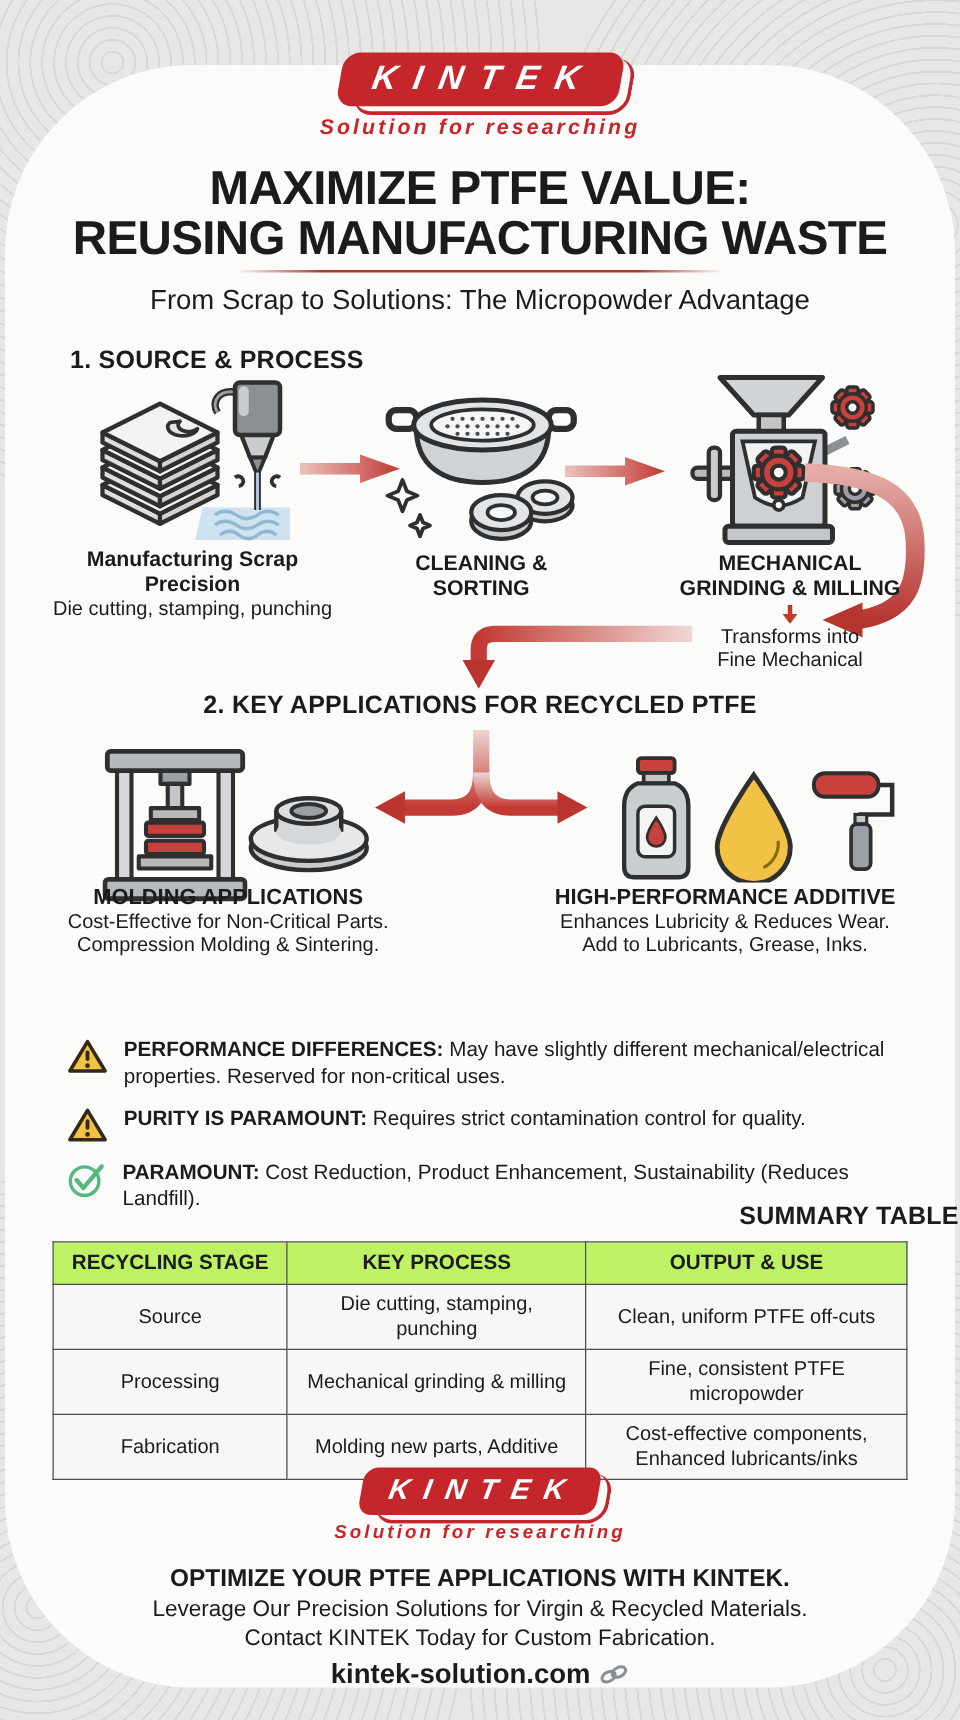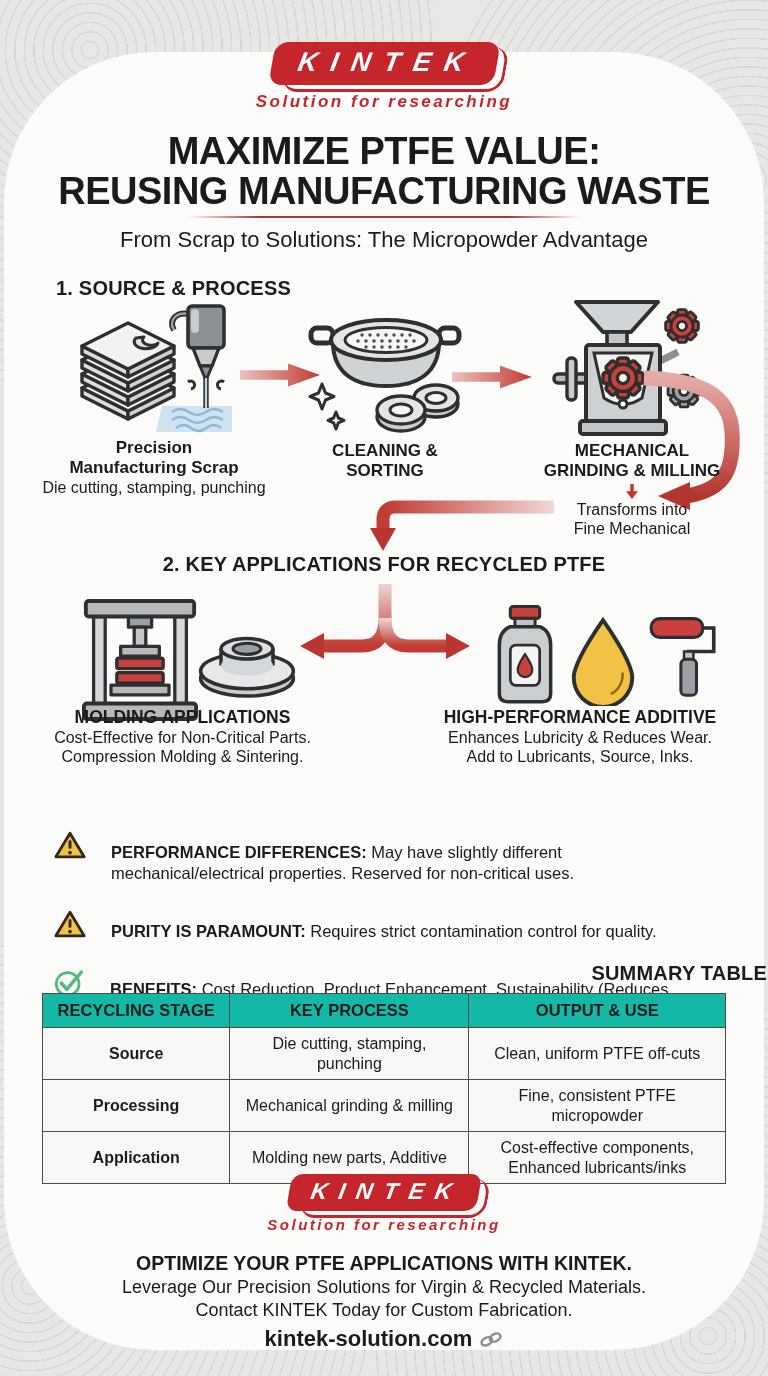--- a/index.html
+++ b/index.html
@@ -30,27 +30,27 @@
   .sub{font-size:16px;line-height:1.2;font-weight:normal;}
   .note{font-size:16px;line-height:1.18;}
   
   .arrow-r{width:80px;height:26px;background:linear-gradient(90deg,#eac2bd,#c23a33);
            clip-path:polygon(0 32%,60% 32%,60% 6%,100% 50%,60% 94%,60% 68%,0 68%);}
   .mini-down{width:12px;height:15px;margin:3px auto 2px;background:#c0392b;
              clip-path:polygon(35% 0,65% 0,65% 48%,100% 48%,50% 100%,0 48%,35% 48%);}
   
   .bullet{display:flex;gap:13px;align-items:flex-start;margin-bottom:13px;}
   .bullet svg{flex-shrink:0;margin-top:1px;}
-  .bullet p{margin:12px;font-size:16.5px;line-height:1.28;max-width:620px;}
+  .bullet p{margin:0;font-size:16.5px;line-height:1.28;max-width:620px;}
   
   table.summary{border-collapse:collapse;width:684px;background:#f7f7f6;}
   table.summary,table.summary th,table.summary td{border:1.8px solid #4c4c4c;}
-  table.summary th{background:#14b8a6;font-size:16.5px;font-weight:bold;padding:7px 6px;}
+  table.summary th{background:#bef264;font-size:16.5px;font-weight:bold;padding:7px 6px;}
   table.summary td{font-size:16px;text-align:center;padding:6px 8px;line-height:1.22;}
-  table.summary td:first-child{font-weight:bold;margin-top:48px;}
+  table.summary td:first-child{font-weight:normal;margin-top:48px;}
   
   .foot-bold{font-size:19.5px;font-weight:bold;}
   .foot-line{font-size:18px;}
   .website{font-size:22px;font-weight:bold;display:inline-flex;align-items:center;gap:7px;}
 </style>
 </head>
 <body>
 
 <div class="page">
 
@@ -218,22 +218,22 @@
         <linearGradient id="gc1" x1="0" y1="0" x2="0" y2="1">
           <stop offset="0" stop-color="#e5aca7"></stop>
             <stop offset="1" stop-color="#b5352f"></stop>
         </linearGradient>
       </defs>
       <path d="M2,12 C58,14 88,28 90,66 C92,102 84,124 44,130" fill="none" stroke="url(#gc1)" stroke-width="15"></path>
       <polygon points="48,116 48,144 16,130" fill="#b5352f"></polygon>
     </svg>
 
     <div class="abs ctr" style="left:38px;top:438px;width:232px;">
+      <div class="lbl">Manufacturing Scrap</div>
       <div class="lbl">Precision</div>
-      <div class="lbl">Manufacturing Scrap</div>
       <div class="sub">Die cutting, stamping, punching</div>
     </div>
     <div class="abs ctr" style="left:295px;top:441px;width:180px;">
       <div class="lbl">CLEANING &amp;</div>
       <div class="lbl">SORTING</div>
     </div>
     <div class="abs ctr" style="left:528px;top:441px;width:208px;">
       <div class="lbl">MECHANICAL</div>
       <div class="lbl">GRINDING &amp; MILLING</div>
       <div class="mini-down"></div>
@@ -314,21 +314,21 @@
     </svg>
 
     <div class="abs ctr" style="left:35px;top:707px;width:295px;">
       <div class="lbl" style="font-size:17.5px;">MOLDING APPLICATIONS</div>
       <div class="sub">Cost-Effective for Non-Critical Parts.</div>
       <div class="sub">Compression Molding &amp; Sintering.</div>
     </div>
     <div class="abs ctr" style="left:425px;top:707px;width:310px;">
       <div class="lbl" style="font-size:17.5px;text-align:center;">HIGH-PERFORMANCE ADDITIVE</div>
       <div class="sub">Enhances Lubricity &amp; Reduces Wear.</div>
-      <div class="sub">Add to Lubricants, Source, Inks.</div>
+      <div class="sub">Add to Lubricants, Grease, Inks.</div>
     </div>
 
 
     <div class="abs" style="left:54px;top:830px;width:672px;">
       <div class="bullet">
         <svg width="32" height="29" viewBox="0 0 34 30">
           <path d="M17,2 L32,27 L2,27 Z" fill="#f2c245" stroke="#33291a" stroke-width="3" stroke-linejoin="round"></path>
           <rect x="15.4" y="9.5" width="3.2" height="9" rx="1.5" fill="#33291a"></rect>
           <circle cx="17" cy="22.5" r="2" fill="#33291a"></circle>
         </svg>
@@ -340,21 +340,21 @@
           <rect x="15.4" y="9.5" width="3.2" height="9" rx="1.5" fill="#33291a"></rect>
           <circle cx="17" cy="22.5" r="2" fill="#33291a"></circle>
         </svg>
         <p><span class="b">PURITY IS PARAMOUNT:</span> <span>Requires strict contamination control for quality.</span></p>
       </div>
       <div class="bullet">
         <svg width="31" height="30" viewBox="0 0 34 32">
           <circle cx="15" cy="17" r="12.5" fill="none" stroke="#55b97f" stroke-width="3"></circle>
           <path d="M8,16 L14,23 L30,4" fill="none" stroke="#55b97f" stroke-width="3.8" stroke-linecap="round" stroke-linejoin="round"></path>
         </svg>
-        <p><span class="b">BENEFITS:</span> <span>Cost Reduction, Product Enhancement, Sustainability (Reduces Landfill).</span></p>
+        <p><span class="b">PARAMOUNT:</span> <span>Cost Reduction, Product Enhancement, Sustainability (Reduces Landfill).</span></p>
       </div>
     </div>
 
     <div class="abs ctr sec-h" style="left:3px;top:962px;width:764px;text-align:right;">SUMMARY TABLE</div>
     <table class="summary abs" style="left:42px;top:993px;">
       <thead>
         <tr>
           <th style="width:183px;">RECYCLING STAGE</th>
           <th style="width:242px;">KEY PROCESS</th>
           <th style="width:259px;">OUTPUT &amp; USE</th>
@@ -365,21 +365,21 @@
           <td>Source</td>
           <td>Die cutting, stamping, punching</td>
           <td>Clean, uniform PTFE off-cuts</td>
         </tr>
         <tr>
           <td>Processing</td>
           <td>Mechanical grinding &amp; milling</td>
           <td>Fine, consistent PTFE micropowder</td>
         </tr>
         <tr>
-          <td>Application</td>
+          <td>Fabrication</td>
           <td>Molding new parts, Additive</td>
           <td style="max-width:259px;">Cost-effective components, Enhanced lubricants/inks</td>
         </tr>
       </tbody>
     </table>
 
     <div class="abs ctr" style="left:0;top:1174px;width:768px;">
       <div class="badge small">
         <span class="txt">KINTEK</span>
       </div>

